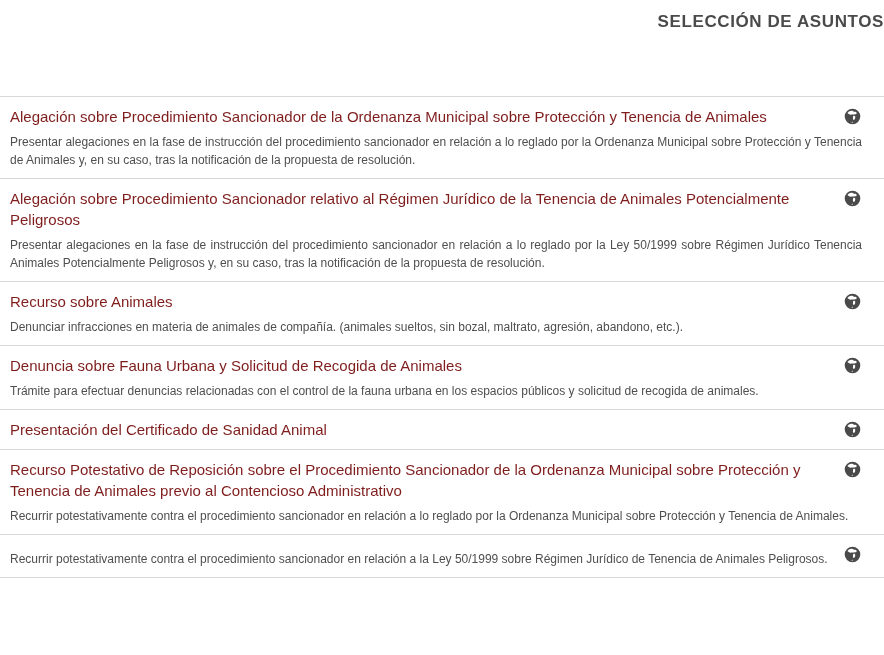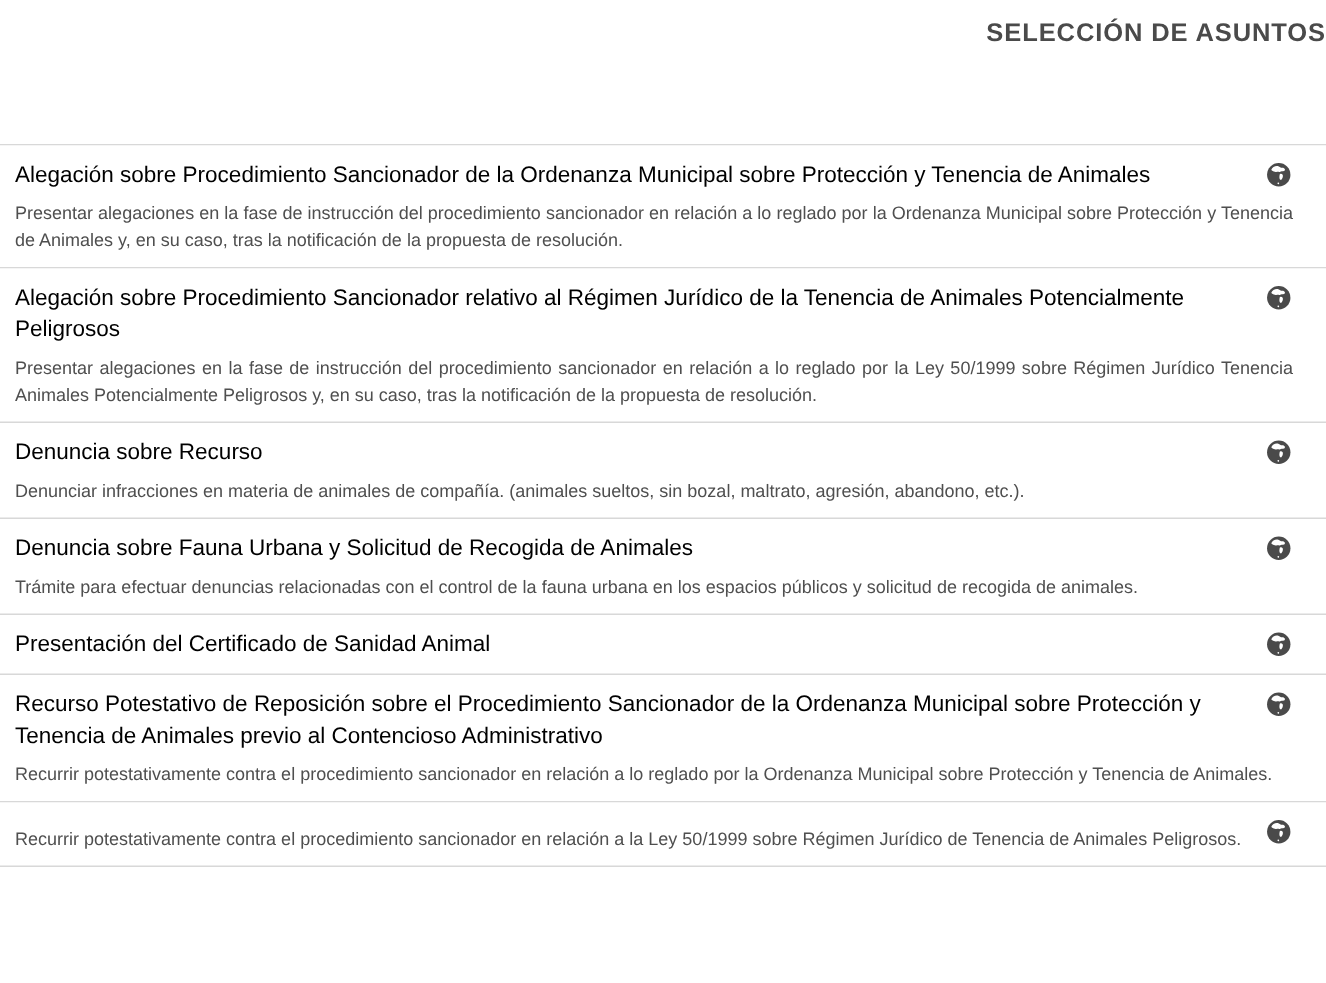--- a/index.html
+++ b/index.html
@@ -59,21 +59,21 @@
   .asunto {
     position: relative;
     border-bottom: 1px solid #d8d8d8;
     padding: 9px 22px 9px 10px;
     cursor: pointer;
     background: #fff;
   }
   .asunto-title {
     font-size: 15px;
     line-height: 21px;
-    color: #000000;
+    color: #7f1d1d;
     padding-right: 48px;
   }
   .asunto-desc {
     margin-top: 6px;
     font-size: 12px;
     line-height: 18px;
     color: #4f4f4f;
     text-align: justify;
   }
   .globe {
@@ -130,21 +130,21 @@
         <svg viewBox="0 0 24 24" aria-hidden="true">
           <circle cx="12" cy="12" r="11" fill="currentColor"></circle>
           <path fill="#ffffff" d="M5 7.2c.9-2.6 4-4 6.6-3.3 1.5.4 1.9 1.5 3.7 1.5 1.2 0 2.3.5 2.5 1.5.3 1.2-.9 2-2.1 1.8-1.3-.2-2 .9-3.4.6-1.5-.3-2.5.5-3.9-.1C7 8.6 5.4 8.4 5 7.2z"></path>
           <path fill="#ffffff" d="M13.2 11.3c1.5-.6 2.9.3 2.7 2-.2 1.9-1.4 3.8-2.3 3.5-.9-.3-1.2-2.4-.9-3.8.2-.8.1-1.5.5-1.7z"></path>
           <path fill="#ffffff" d="M11 19.6c.5-.4 1.4-.2 1.4.4 0 .6-.6 1-1.1.9-.5-.2-.7-1-.3-1.3z"></path>
         </svg>
       </span>
     </div>
 
     <div class="asunto">
-      <div class="asunto-title">Denuncia sobre Recurso</div>
+      <div class="asunto-title">Recurso sobre Animales</div>
       <div class="asunto-desc">Denunciar infracciones en materia de animales de compañía. (animales sueltos, sin bozal, maltrato, agresión, abandono, etc.).</div>
       <span class="globe">
         <svg viewBox="0 0 24 24" aria-hidden="true">
           <circle cx="12" cy="12" r="11" fill="currentColor"></circle>
           <path fill="#ffffff" d="M5 7.2c.9-2.6 4-4 6.6-3.3 1.5.4 1.9 1.5 3.7 1.5 1.2 0 2.3.5 2.5 1.5.3 1.2-.9 2-2.1 1.8-1.3-.2-2 .9-3.4.6-1.5-.3-2.5.5-3.9-.1C7 8.6 5.4 8.4 5 7.2z"></path>
           <path fill="#ffffff" d="M13.2 11.3c1.5-.6 2.9.3 2.7 2-.2 1.9-1.4 3.8-2.3 3.5-.9-.3-1.2-2.4-.9-3.8.2-.8.1-1.5.5-1.7z"></path>
           <path fill="#ffffff" d="M11 19.6c.5-.4 1.4-.2 1.4.4 0 .6-.6 1-1.1.9-.5-.2-.7-1-.3-1.3z"></path>
         </svg>
       </span>
     </div>

